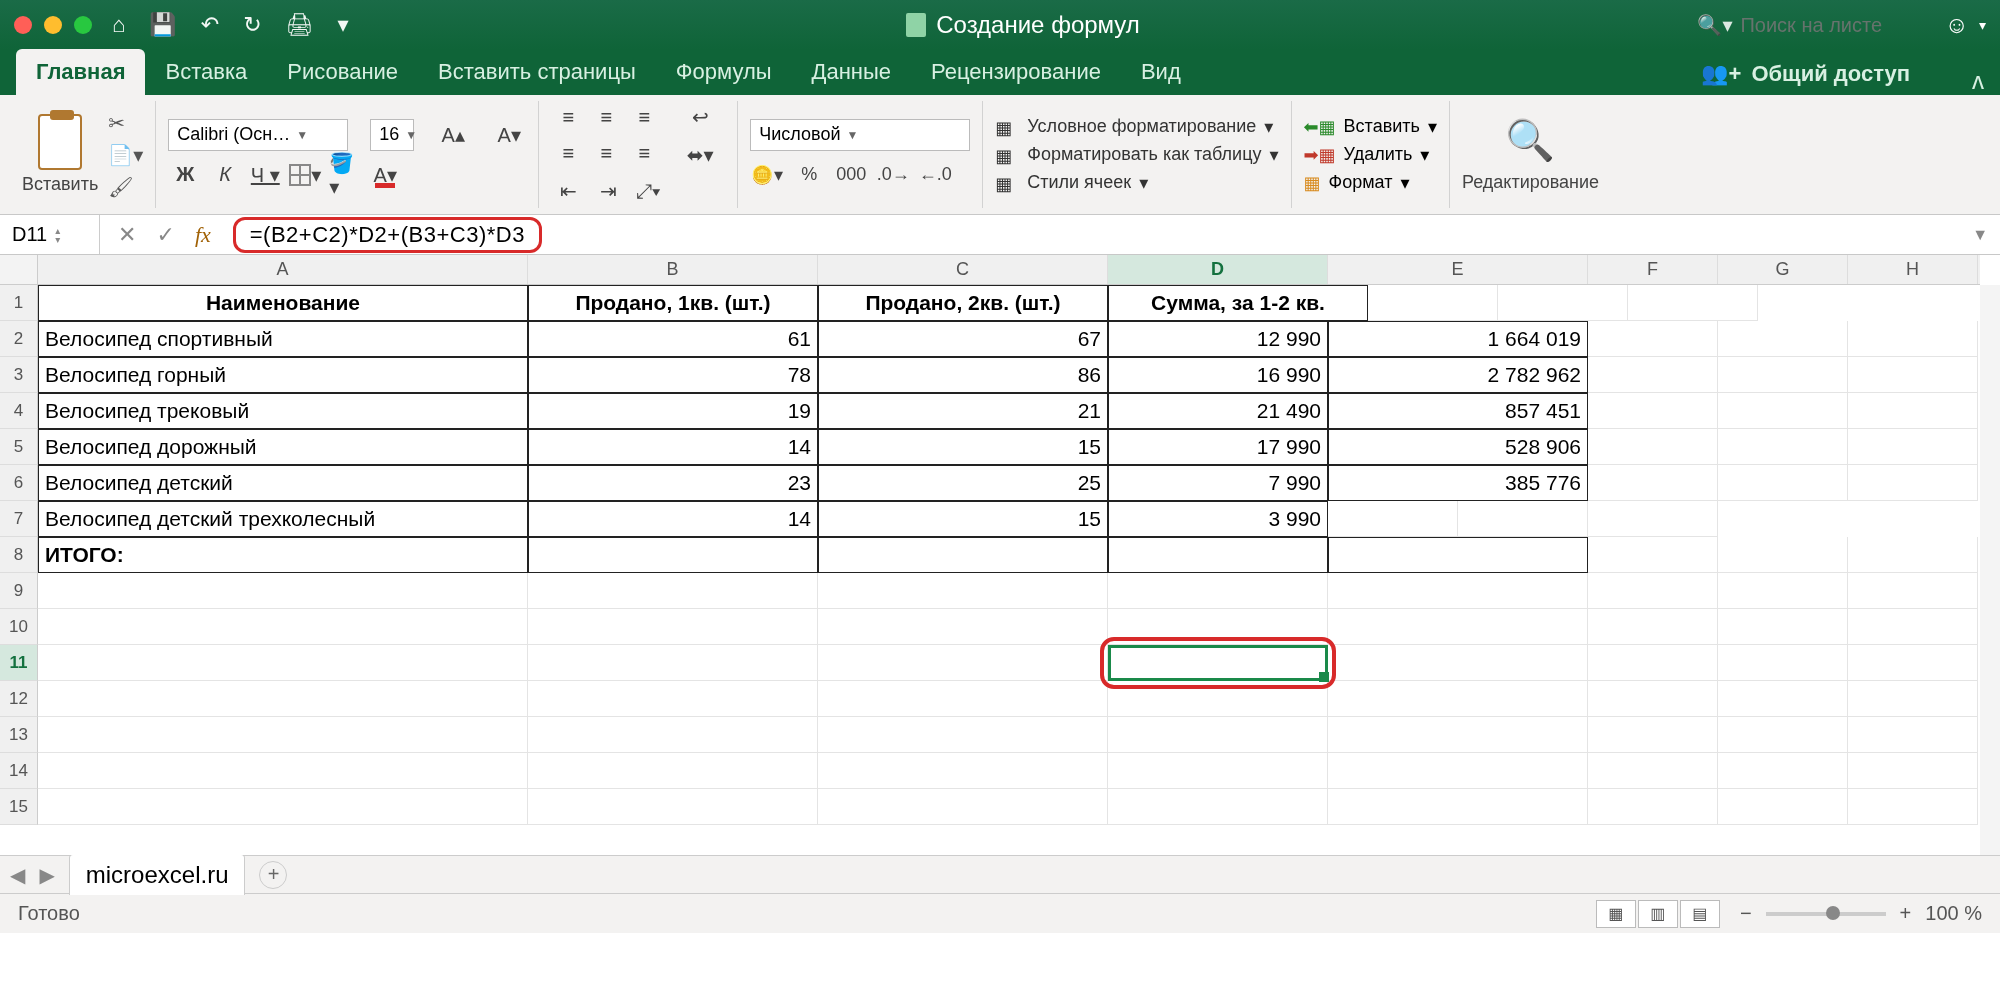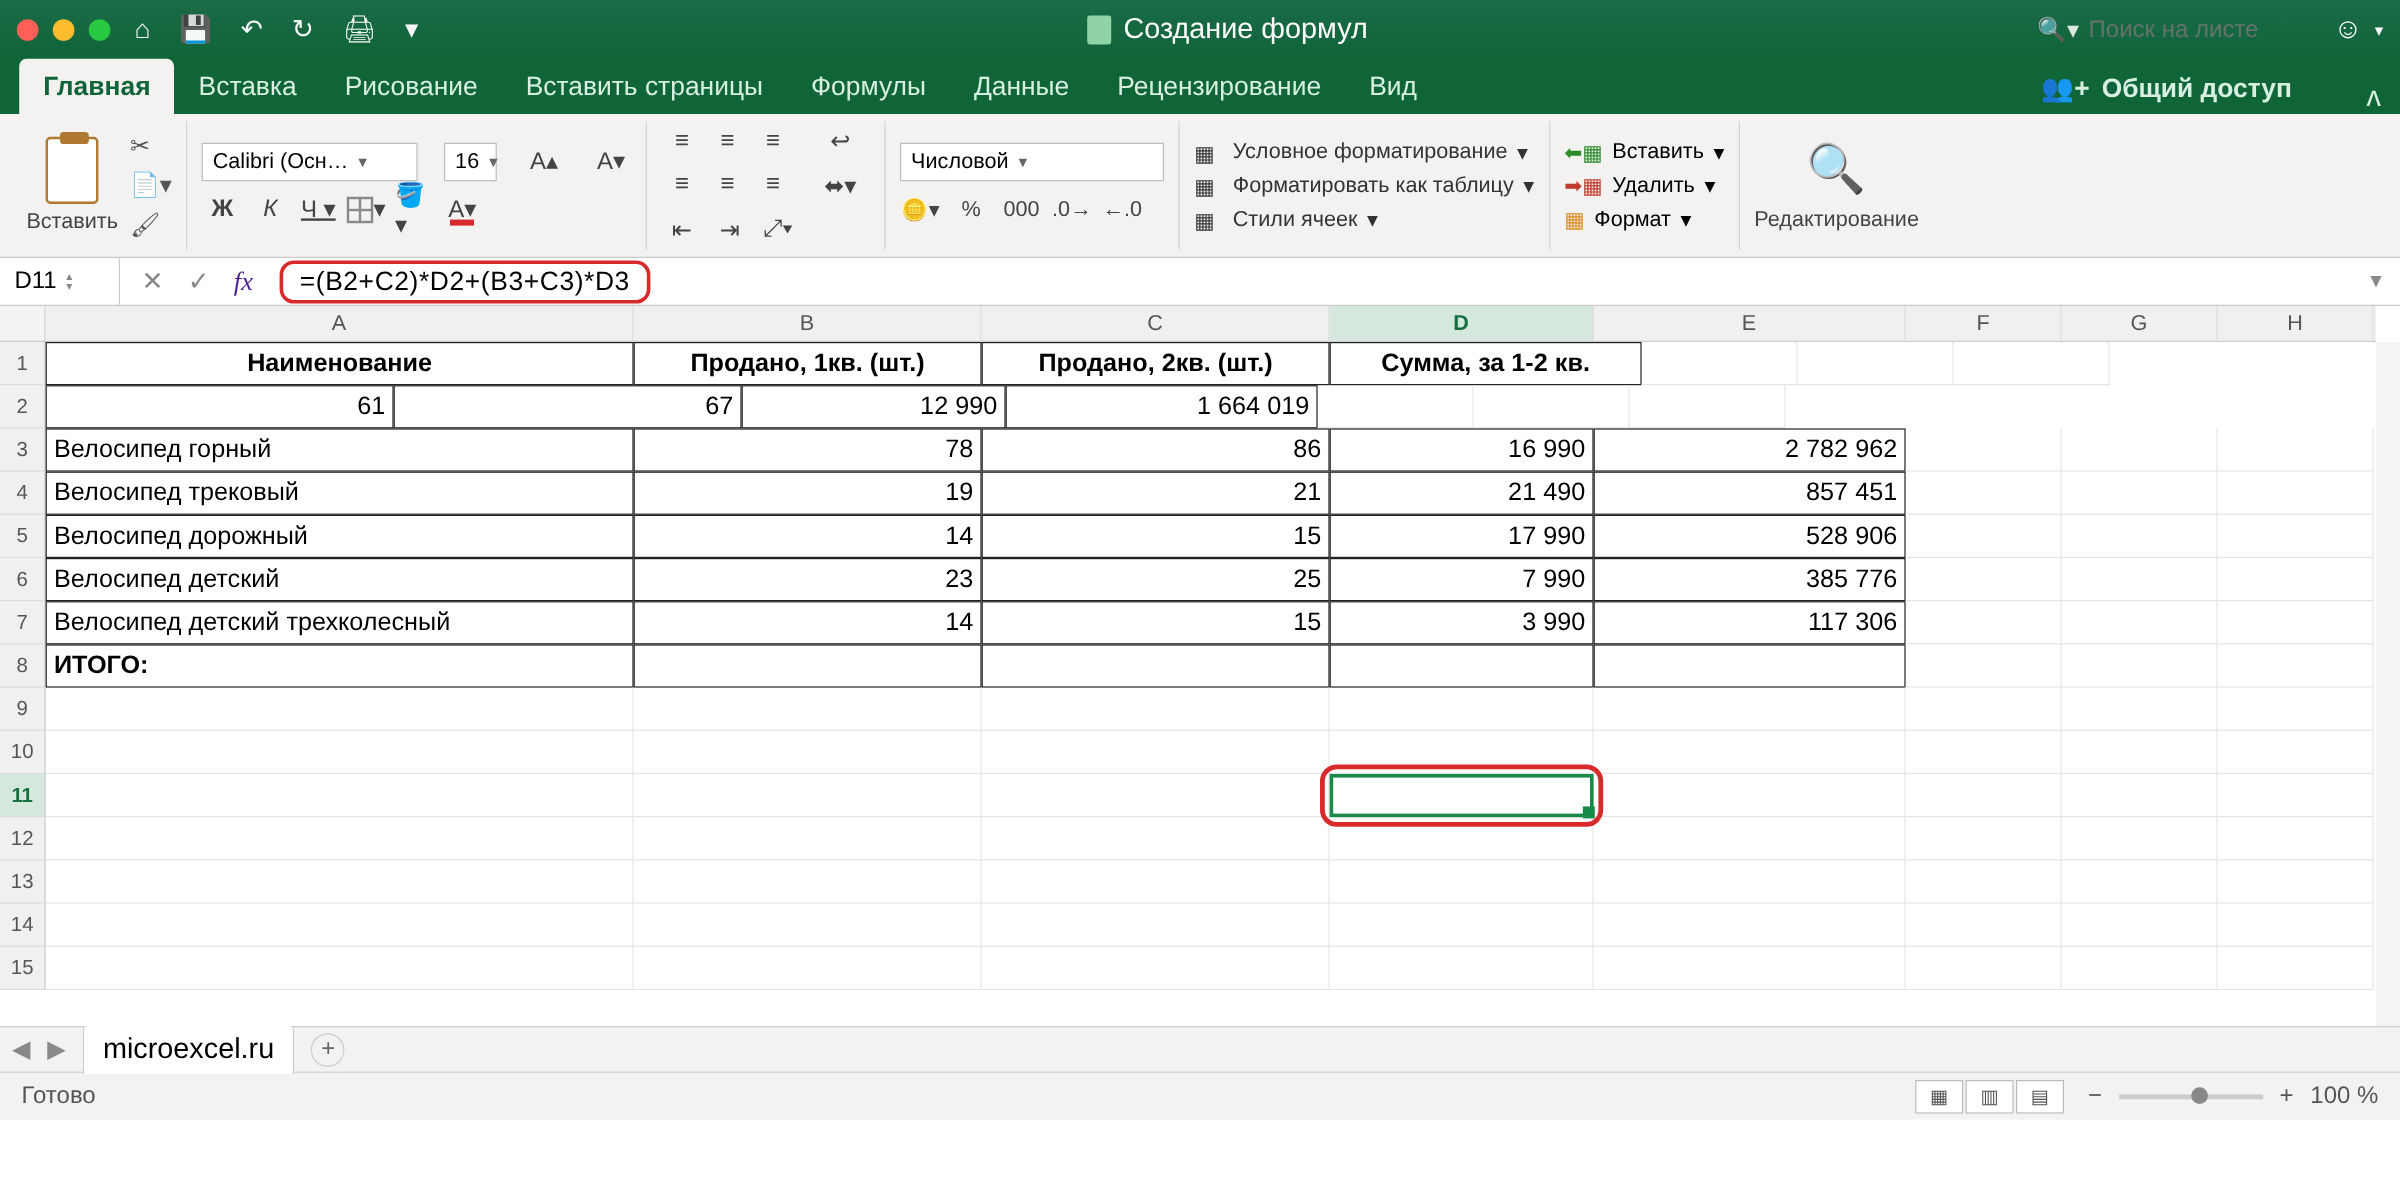--- a/index.html
+++ b/index.html
@@ -58,21 +58,21 @@
 .cells{display:flex;flex-direction:column;gap:6px;font-size:18px;}
 .citem{display:flex;align-items:center;gap:8px;cursor:pointer;}
 
 .editgrp{display:flex;flex-direction:column;align-items:center;gap:4px;}
 .mag{font-size:40px;}
 
 .fbar{height:40px;background:#fff;border-bottom:1px solid #c8c8c8;display:flex;align-items:center;font-size:20px;}
 .namebox{width:100px;padding-left:12px;border-right:1px solid #ccc;height:100%;display:flex;align-items:center;gap:8px;}
 .spin{display:flex;flex-direction:column;font-size:10px;color:#888;line-height:9px;}
 .fxbtns{display:flex;align-items:center;gap:20px;padding:0 18px;color:#888;font-size:22px;}
-.fx{font-style:italic;font-family:serif;color:#4c1d95;}
+.fx{font-style:italic;font-family:serif;color:#a16207;}
 .formula-wrap{flex:1;display:flex;align-items:center;height:100%;}
 .formula-hl{border:3px solid #d82a2a;border-radius:12px;padding:2px 14px;margin-left:4px;font-size:22px;letter-spacing:.5px;}
 .fbar .expand{margin-left:auto;margin-right:12px;color:#888;font-size:16px;}
 
 .grid-area{position:relative;height:600px;overflow:hidden;background:#fff;}
 .corner{position:absolute;left:0;top:0;width:38px;height:30px;background:#f3f3f3;border-right:1px solid #ccc;border-bottom:1px solid #ccc;}
 .colheads{position:absolute;left:38px;top:0;right:20px;height:30px;display:flex;background:#f0f0f0;border-bottom:1px solid #ccc;}
 .ch{border-right:1px solid #ddd;display:flex;align-items:center;justify-content:center;color:#555;font-size:18px;}
 .ch.sel{background:#d5e8de;color:#14713f;font-weight:600;}
 .rowheads{position:absolute;left:0;top:30px;width:38px;background:#f0f0f0;}
@@ -303,20 +303,21 @@
       <div class="crow">
         <div class="cell wA hd">Наименование</div>
         <div class="cell wB hd">Продано, 1кв. (шт.)</div>
         <div class="cell wC hd">Продано, 2кв. (шт.)</div>
         <div class="cell wE hd">Сумма, за 1-2 кв.</div>
         <div class="cell wF "></div>
         <div class="cell wG "></div>
         <div class="cell wH "></div>
       </div>
       <div class="crow">
+        <div class="cell wA bd l">Велосипед спортивный</div>
         <div class="cell wB bd r">61</div>
         <div class="cell wC bd r">67</div>
         <div class="cell wD bd r">12 990</div>
         <div class="cell wE bd r">1 664 019</div>
         <div class="cell wF "></div>
         <div class="cell wG "></div>
         <div class="cell wH "></div>
       </div>
       <div class="crow">
         <div class="cell wA bd l">Велосипед горный</div>
@@ -356,21 +357,20 @@
         <div class="cell wE bd r">385 776</div>
         <div class="cell wF "></div>
         <div class="cell wG "></div>
         <div class="cell wH "></div>
       </div>
       <div class="crow">
         <div class="cell wA bd l">Велосипед детский трехколесный</div>
         <div class="cell wB bd r">14</div>
         <div class="cell wC bd r">15</div>
         <div class="cell wD bd r">3 990</div>
-        <div class="cell wE bd r">117 306</div>
         <div class="cell wF "></div>
         <div class="cell wG "></div>
         <div class="cell wH "></div>
       </div>
       <div class="crow">
         <div class="cell wA bd l bold">ИТОГО:</div>
         <div class="cell wB bd"></div>
         <div class="cell wC bd"></div>
         <div class="cell wD bd"></div>
         <div class="cell wE bd"></div>

